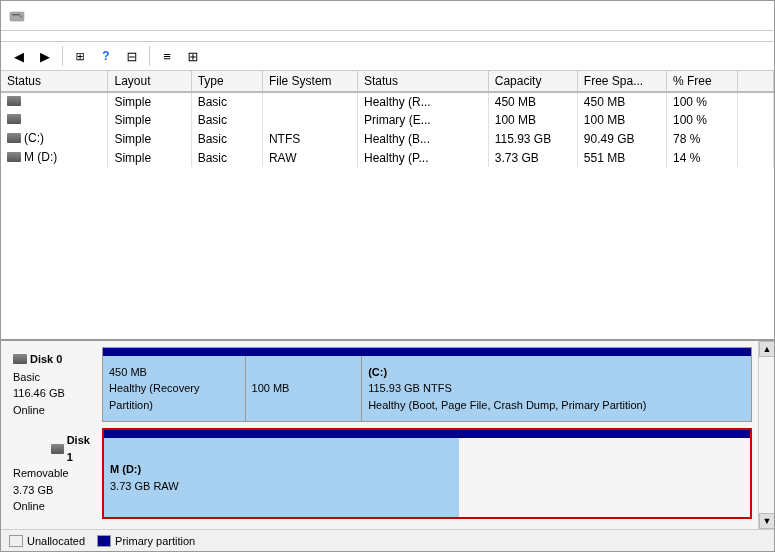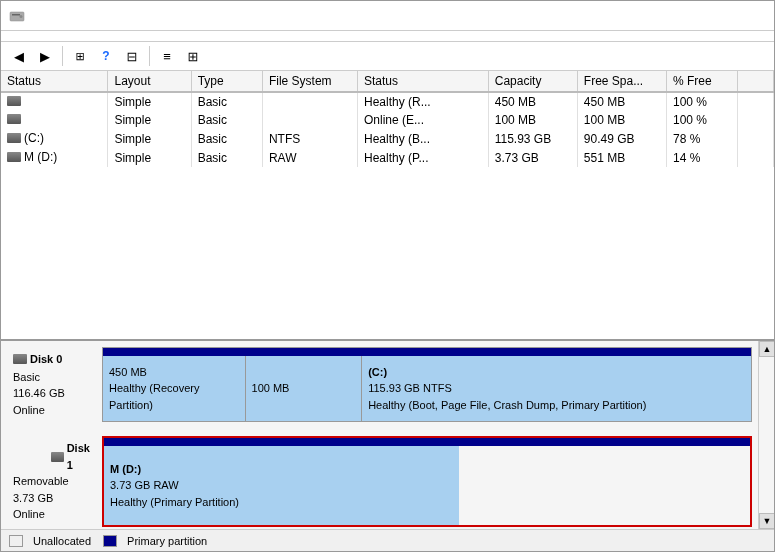--- a/index.html
+++ b/index.html
@@ -143,21 +143,21 @@
       overflow: hidden;
       display: flex;
       flex-direction: column;
     }
     .bottom-scroll-area {
       flex: 1;
       overflow-y: auto;
       padding: 6px 6px 0 6px;
       display: flex;
       flex-direction: column;
-      gap: 14px;
+      gap: 6px;
     }
     .disk-row {
       display: flex;
       align-items: stretch;
       min-height: 70px;
     }
     .disk-label {
       width: 95px;
       min-width: 95px;
       padding: 4px 6px;
@@ -201,21 +201,21 @@
       background: #f0f0f0;
       border-top: 1px solid #ccc;
       display: flex;
       align-items: center;
       padding: 0 8px;
       gap: 12px;
     }
     .legend-item {
       display: flex;
       align-items: flex-end;
-      gap: 10px;
+      gap: 4px;
       font-size: 11px;
     }
     .legend-box {
       width: 14px;
       height: 12px;
       border: 1px solid #999;
     }
     .legend-unalloc { background: #f0f0f0; }
     .legend-primary { background: #00008b; }
     .scrollbar-stub {
@@ -309,21 +309,21 @@
               <td>100 %</td>
               <td></td>
             </tr>
             <tr>
               <td><span class="volume-icon">
                   <span class="disk-icon"></span>
                 </span></td>
               <td>Simple</td>
               <td>Basic</td>
               <td></td>
-              <td>Online (E...</td>
+              <td>Primary (E...</td>
               <td>100 MB</td>
               <td>100 MB</td>
               <td>100 %</td>
               <td></td>
             </tr>
             <tr>
               <td><span class="volume-icon"><span class="disk-icon"></span>(C:)</span></td>
               <td>Simple</td>
               <td>Basic</td>
               <td>NTFS</td>
@@ -392,21 +392,20 @@
   <div>Removable</div>
   <div>3.73 GB</div>
   <div>Online</div>
               </div>
               <div class="disk-partitions" style="border: 2px solid rgb(204, 0, 0);">
                 <div class="disk-top-bar"></div>
                 <div class="partitions-area">
                   <div class="partition" style="width: 55%;">
                     <div class="partition-title">M (D:)</div>
                     <div>3.73 GB RAW</div>
-                    <div>Healthy (Primary Partition)</div>
                   </div>
                 </div>
               </div>
             </div>
           </div>
         <div class="scrollbar-stub">
           <div class="sb-btn">▲</div>
           <div class="sb-track"></div>
           <div class="sb-btn">▼</div>
         </div>

